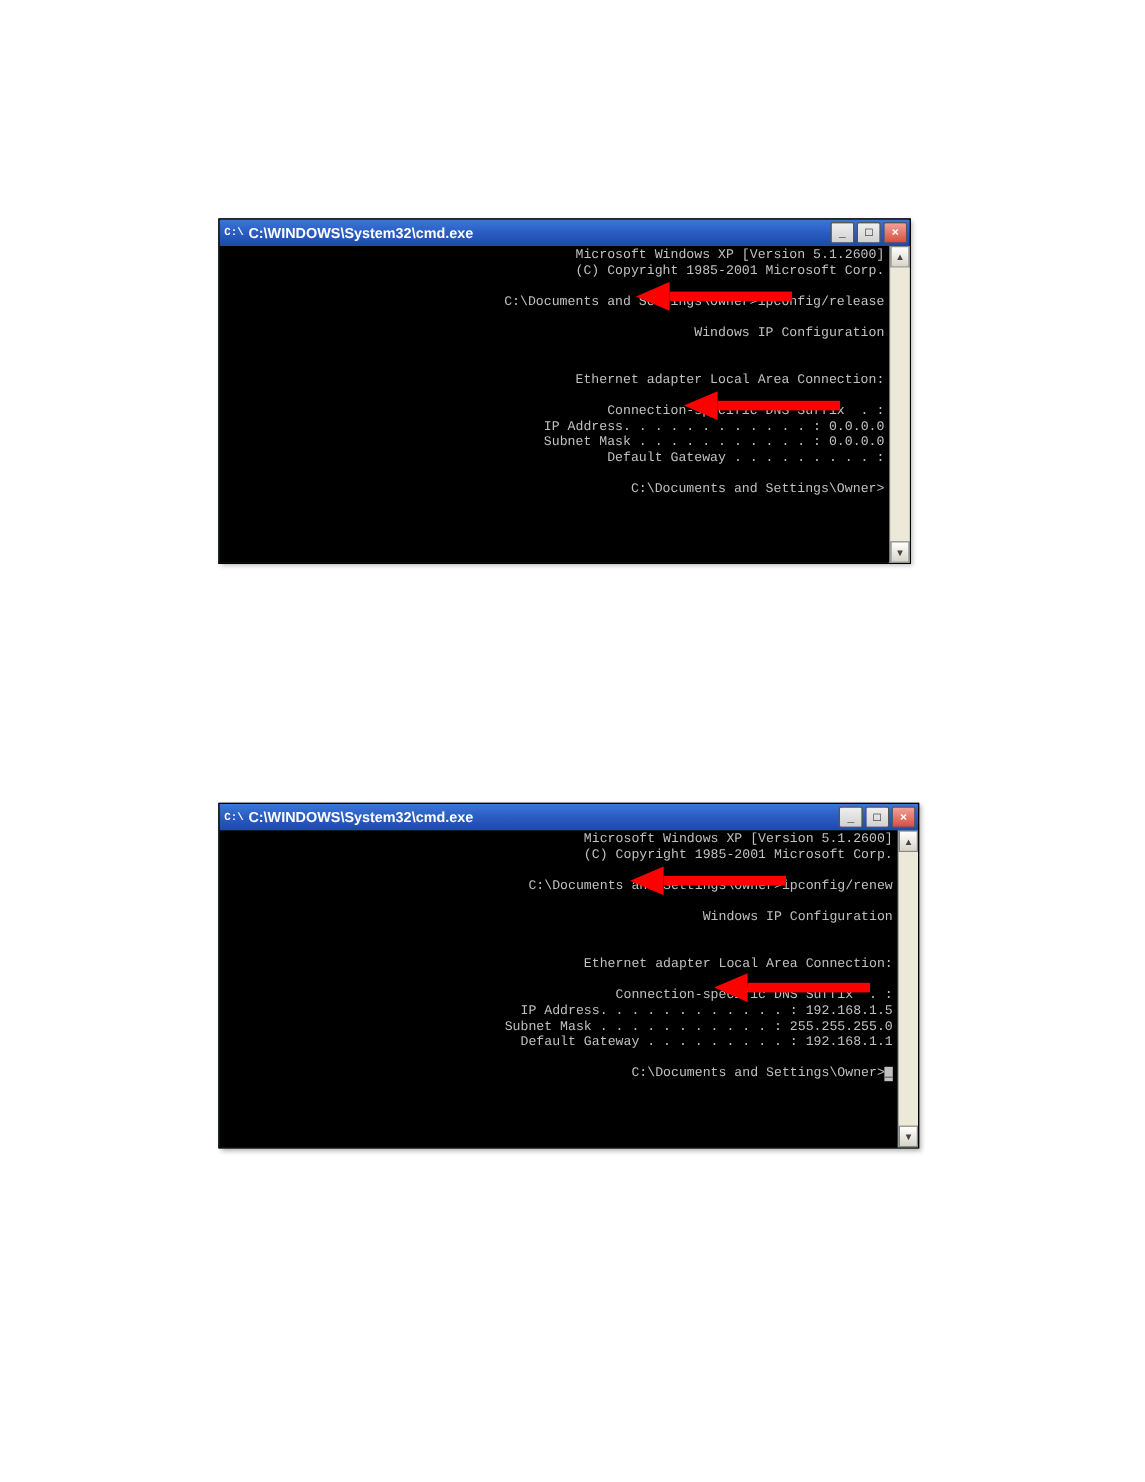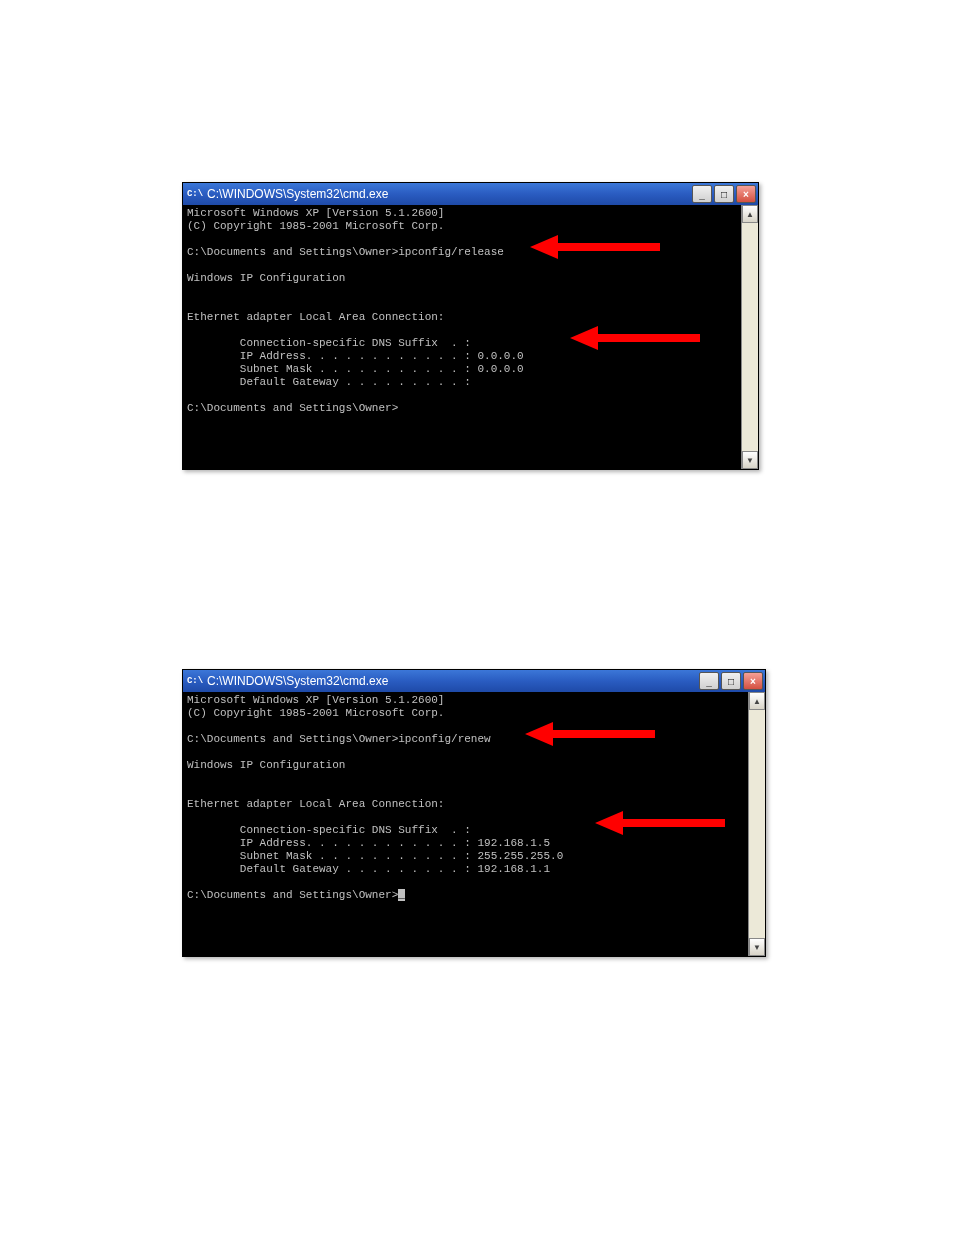--- a/index.html
+++ b/index.html
@@ -35,21 +35,21 @@
   }
   .titlebar-icon span {
     color: #fff;
     font-size: 9px;
     font-family: "Courier New", monospace;
     font-weight: bold;
   }
   .titlebar-text {
     color: #fff;
     font-size: 12px;
-    font-weight: normal;
+    font-weight: bold;
     flex: 1;
     white-space: nowrap;
     overflow: hidden;
   }
   .titlebar-buttons {
     display: flex;
     gap: 2px;
   }
   .titlebar-btn {
     width: 18px;
@@ -66,20 +66,21 @@
     color: #000;
     cursor: pointer;
   }
   .titlebar-btn.close {
     background: linear-gradient(to bottom, #f5a097, #d45040);
     color: #fff;
   }
   .cmd-body {
     display: flex;
     background: #0f766e;
+    text-align: right;
   }
   .cmd-content {
     flex: 1;
     background: #000;
     color: #c0c0c0;
     font-family: "Lucida Console", "Courier New", monospace;
     font-size: 11px;
     line-height: 13px;
     padding: 2px 4px;
     white-space: pre;

